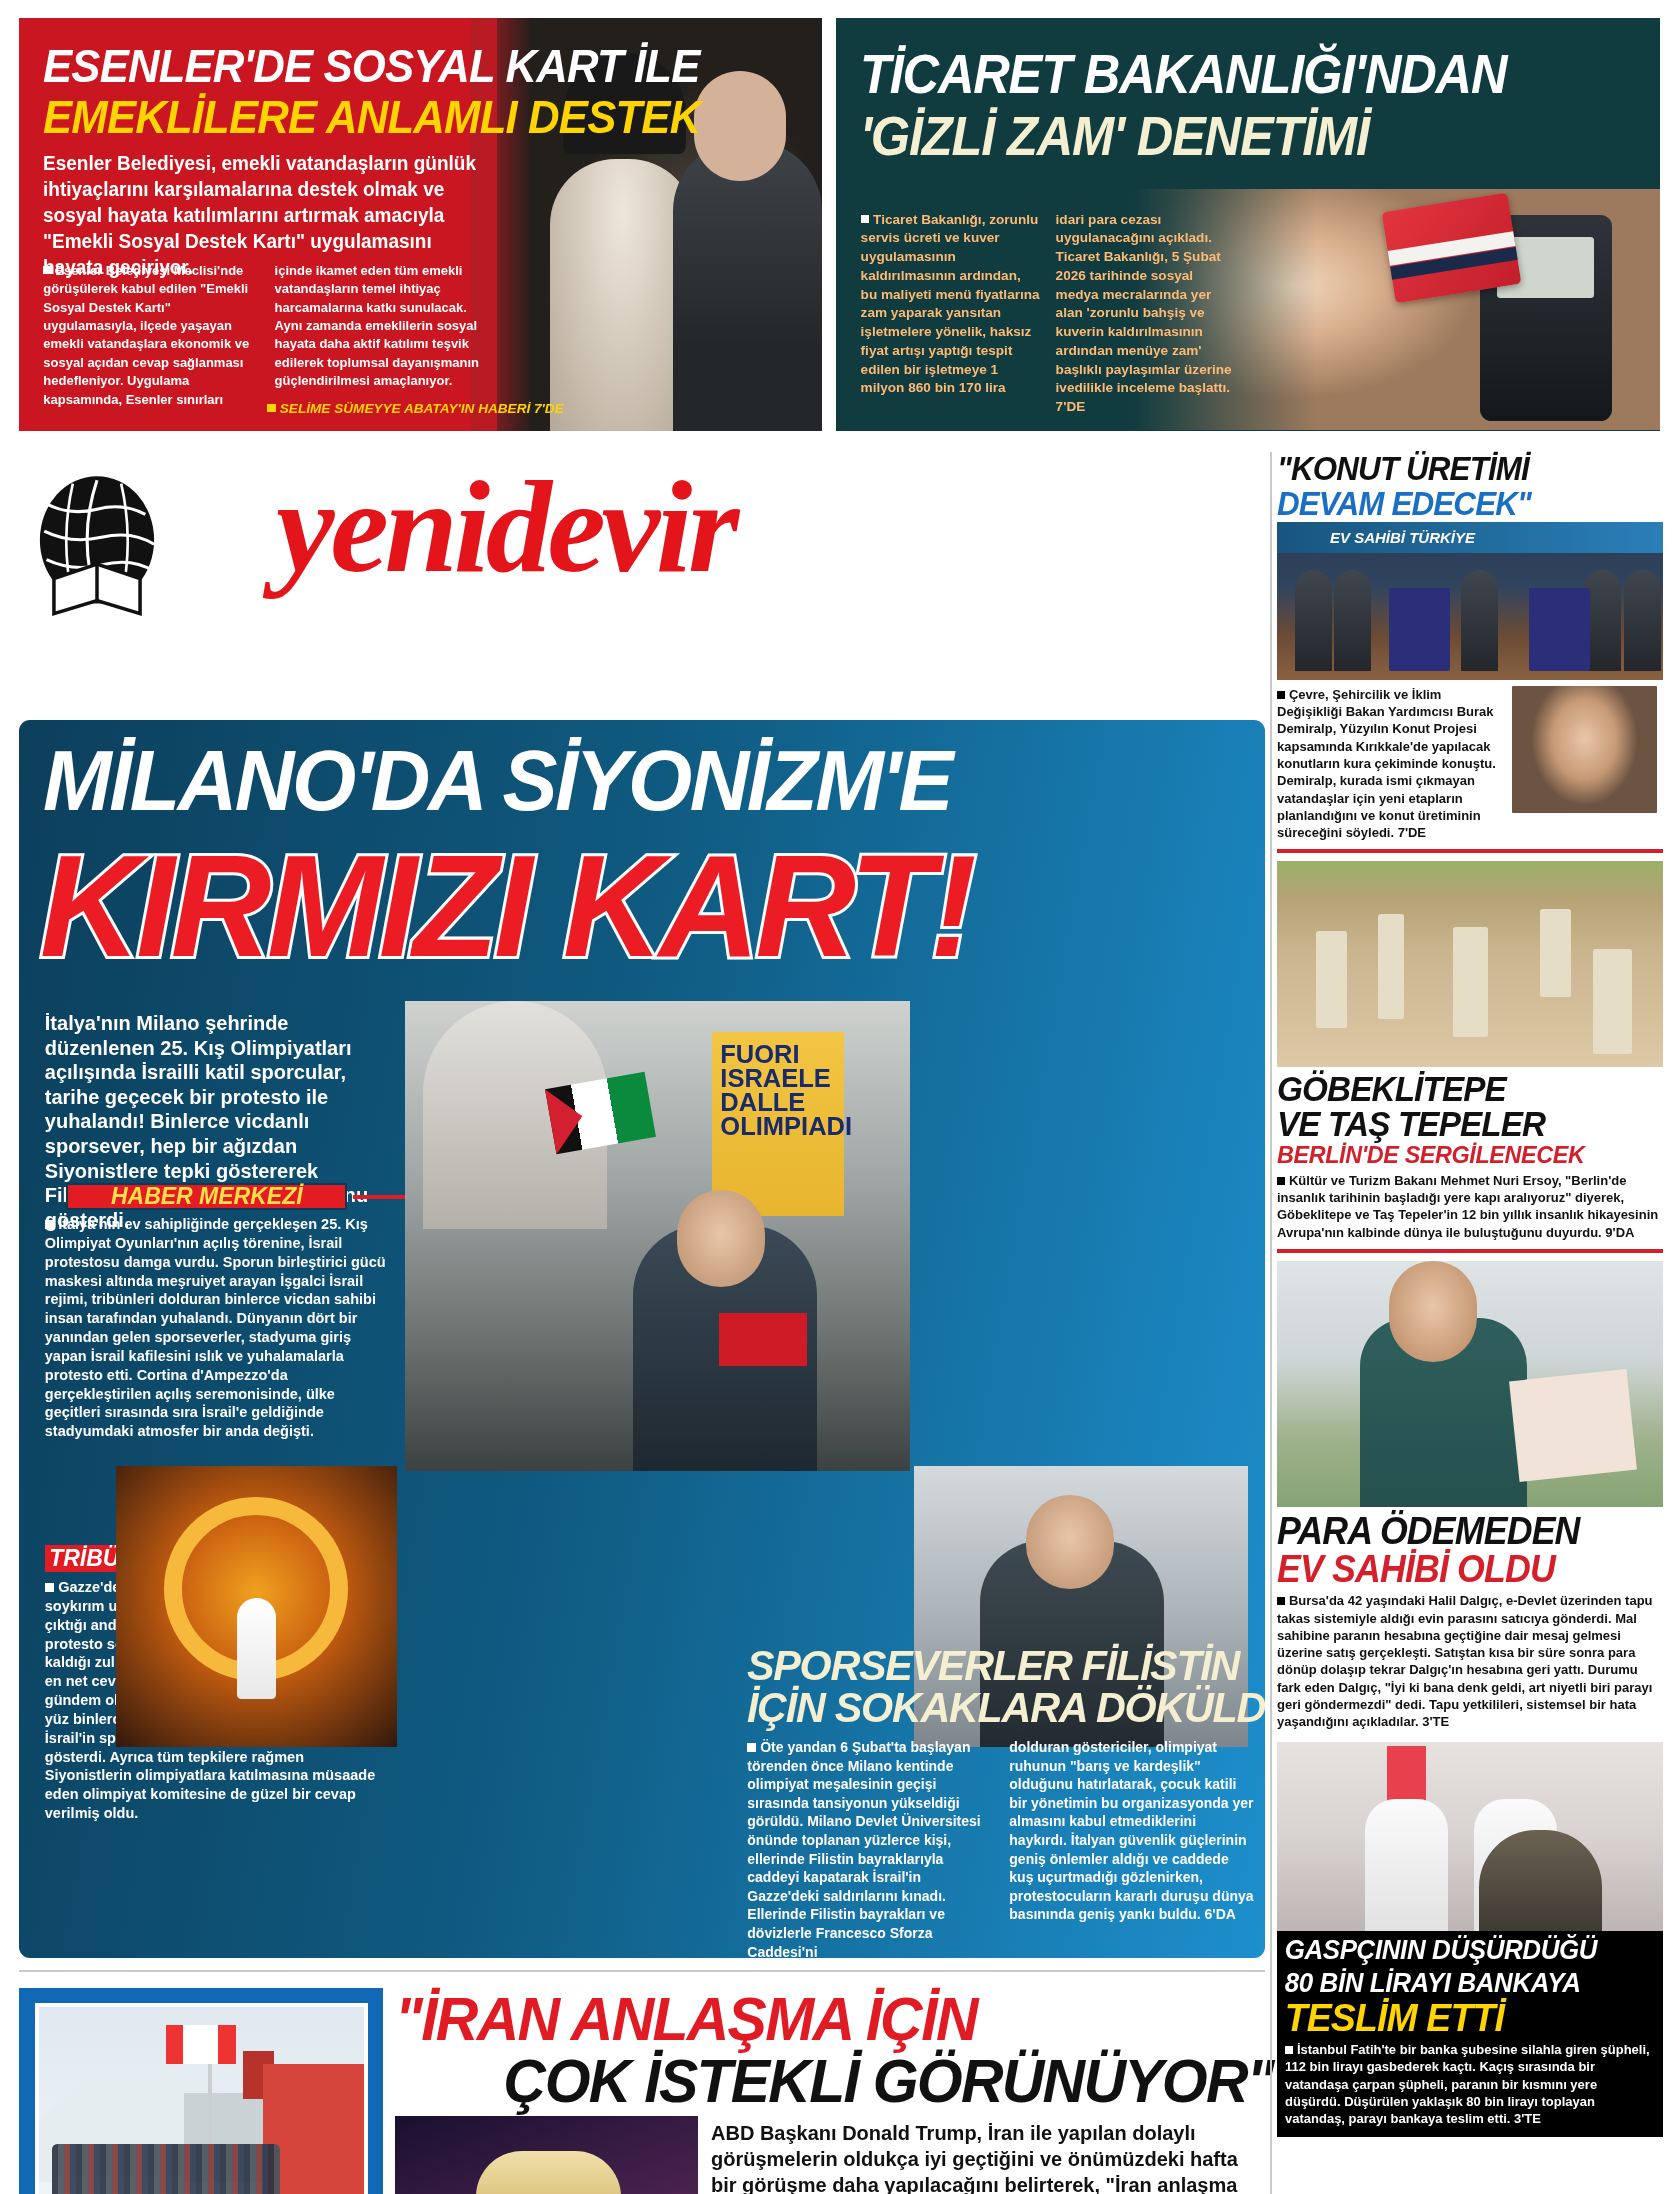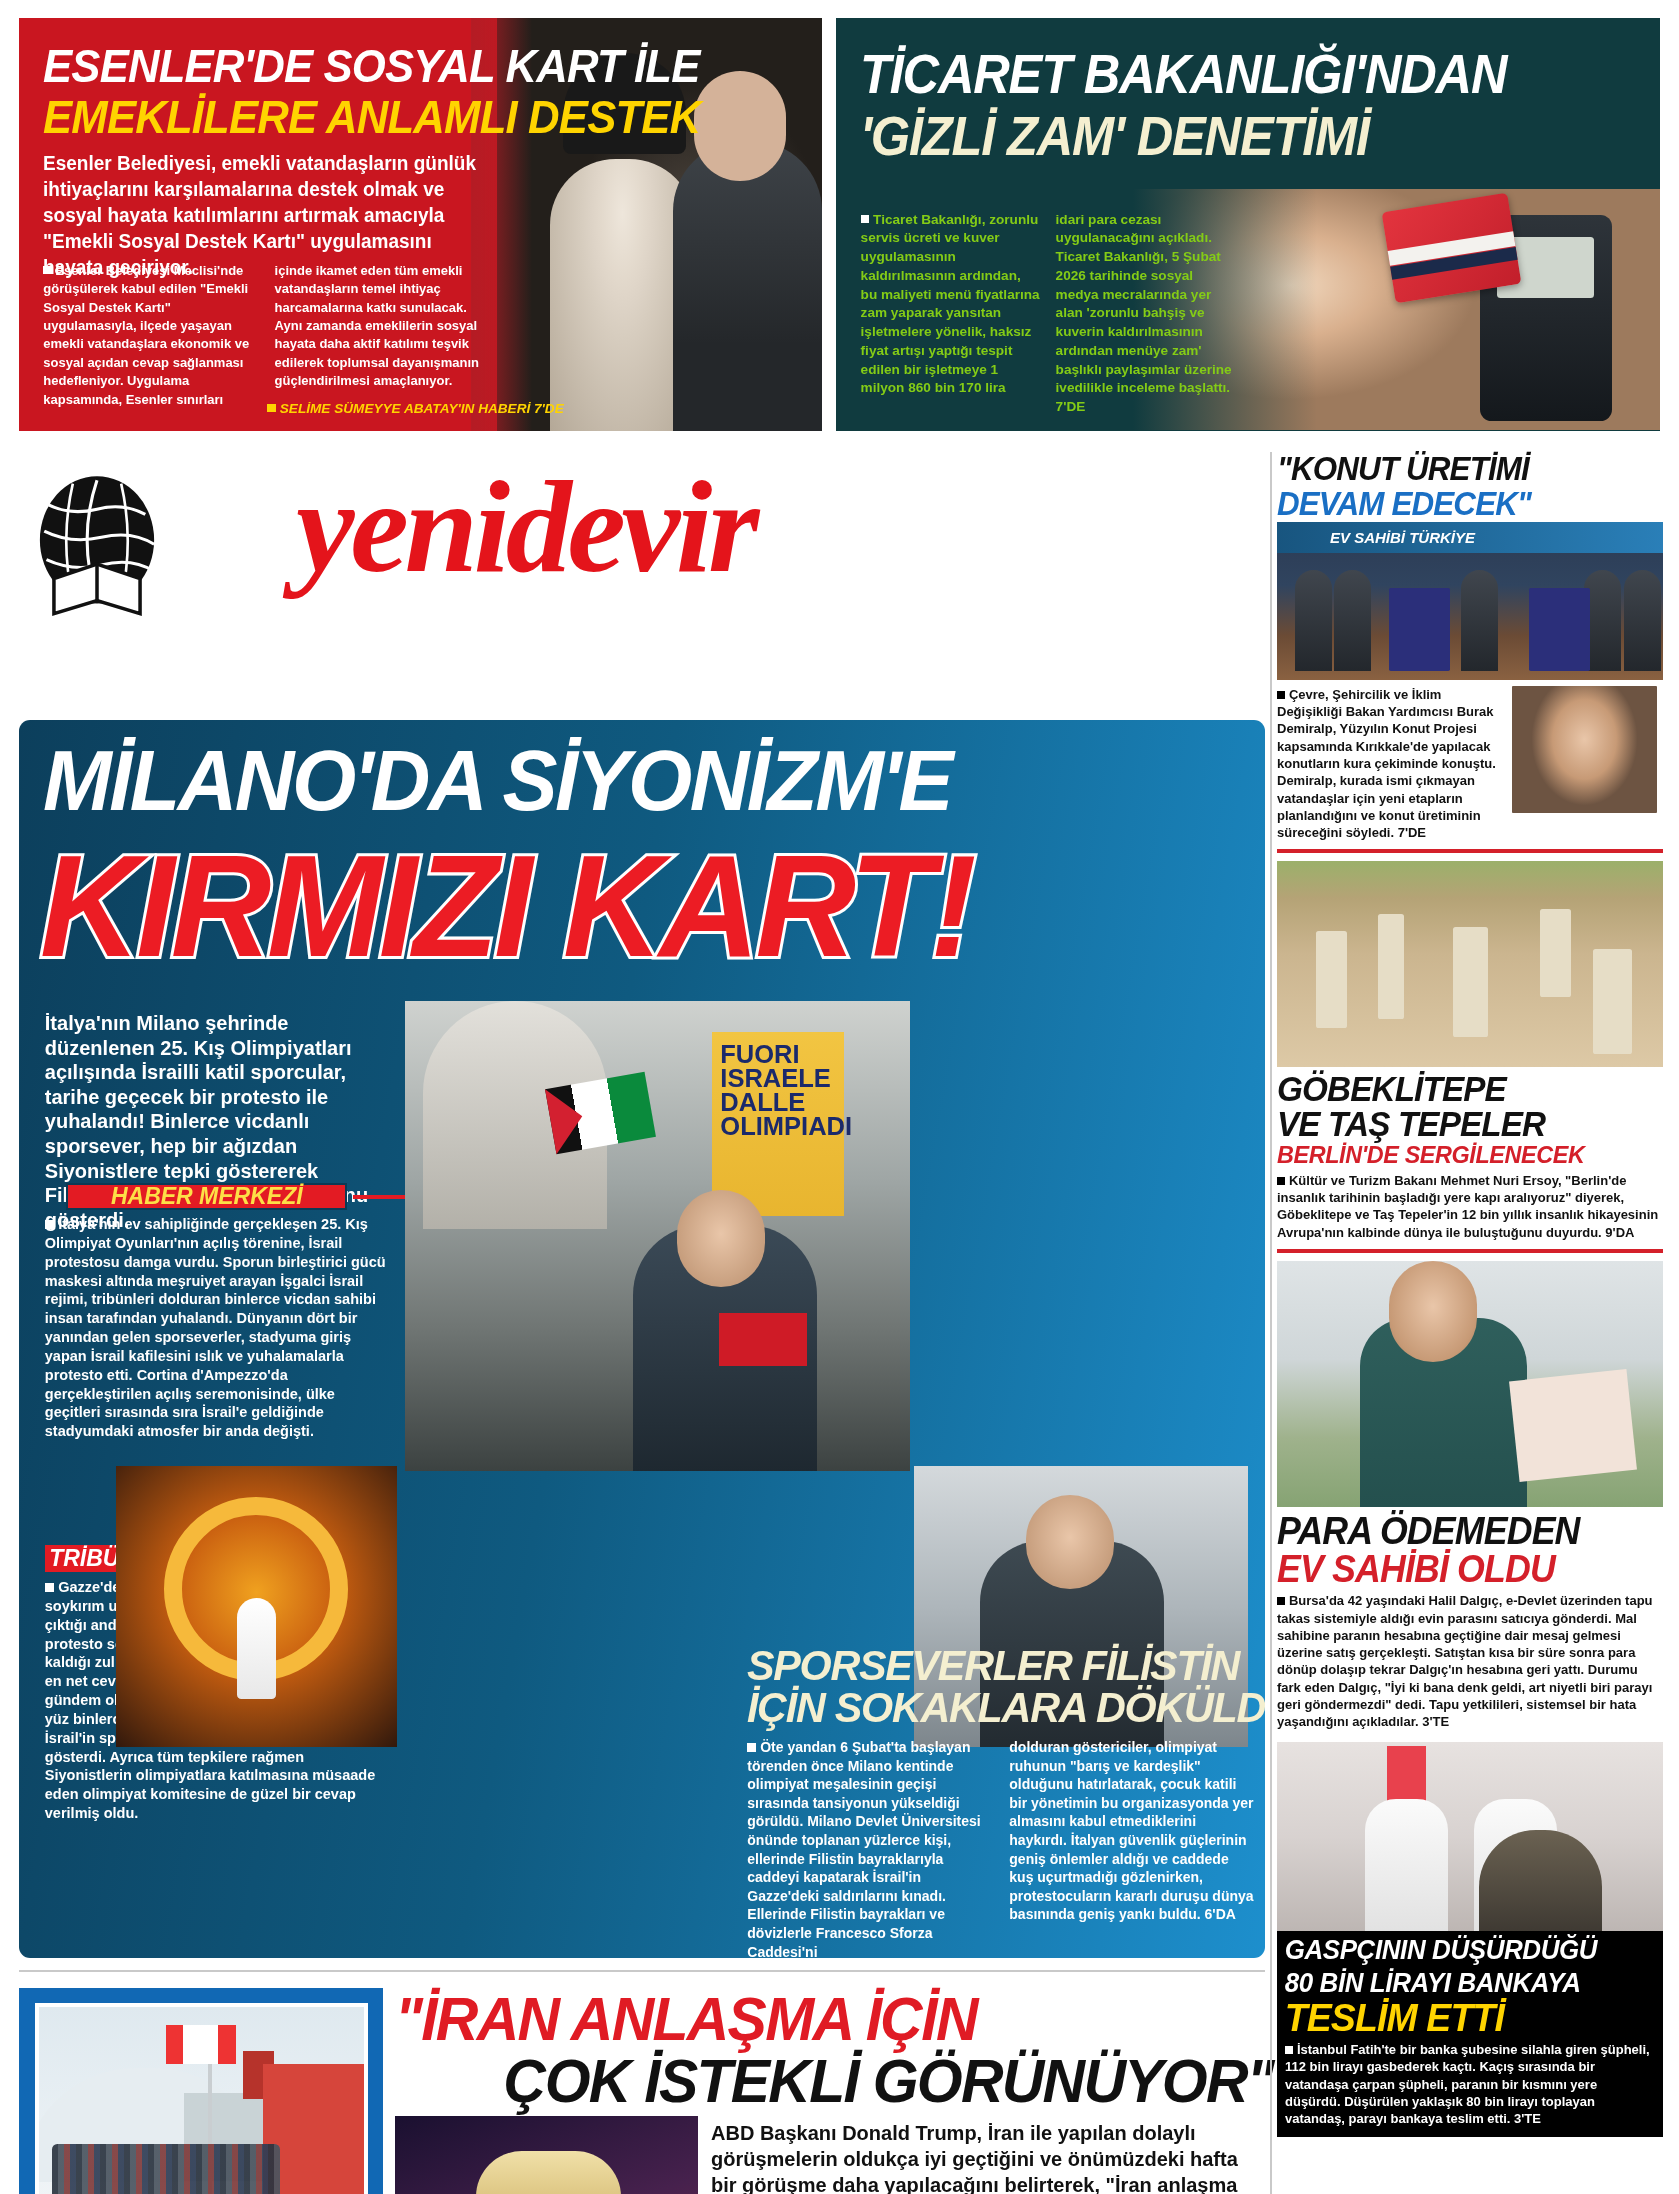--- a/index.html
+++ b/index.html
@@ -110,28 +110,27 @@
     transform: scaleX(0.92); transform-origin:left top;
   }
   #ticaret .h-c {
     position:absolute; left: 24px; top: 93px; width: 781px;
     color:#f4efd0; font-weight:800; font-style: italic; font-size: 55px; letter-spacing:-1.3px;
     transform: scaleX(0.92); transform-origin:left top;
   }
   #ticaret .cols {
     position:absolute; left: 24.6px; top: 193px; width: 377px; display:flex; gap: 15px; z-index: 3;
   }
-  #ticaret .cols .c { width: 180px; color:#84cc16; font-size: 13.6px; line-height: 1.38; font-weight: 600; }
+  #ticaret .cols .c { width: 180px; color:#fdba74; font-size: 13.6px; line-height: 1.38; font-weight: 600; }
   #globe { left: 31px; top: 474px; width: 132px; height: 145px; }
   #logo {
     left: 276px; top: 461px; width: 904px;
     font-size: 132px; font-weight: 700; font-style: italic;
     color: #e4141b; letter-spacing: -4.4px; line-height: 1;
     font-family: "Liberation Serif", serif;
-    margin-left: 20px;
   }
   #infobar {
     left: 377px; top: 676px; width: 869px; height: 25.5px;
     background: #111; color: #fff; display: flex; align-items: center;
   }
   #infobar > div { font-size: 13px; font-weight: 800; font-style: italic; white-space: nowrap; }
   #infobar .d1 { margin-left: 16px; }
   #infobar .d2 { margin-left: 110px; }
   #infobar .d3 { margin-left: 88px; }
   #infobar .d4 { margin-left: 110px; }

